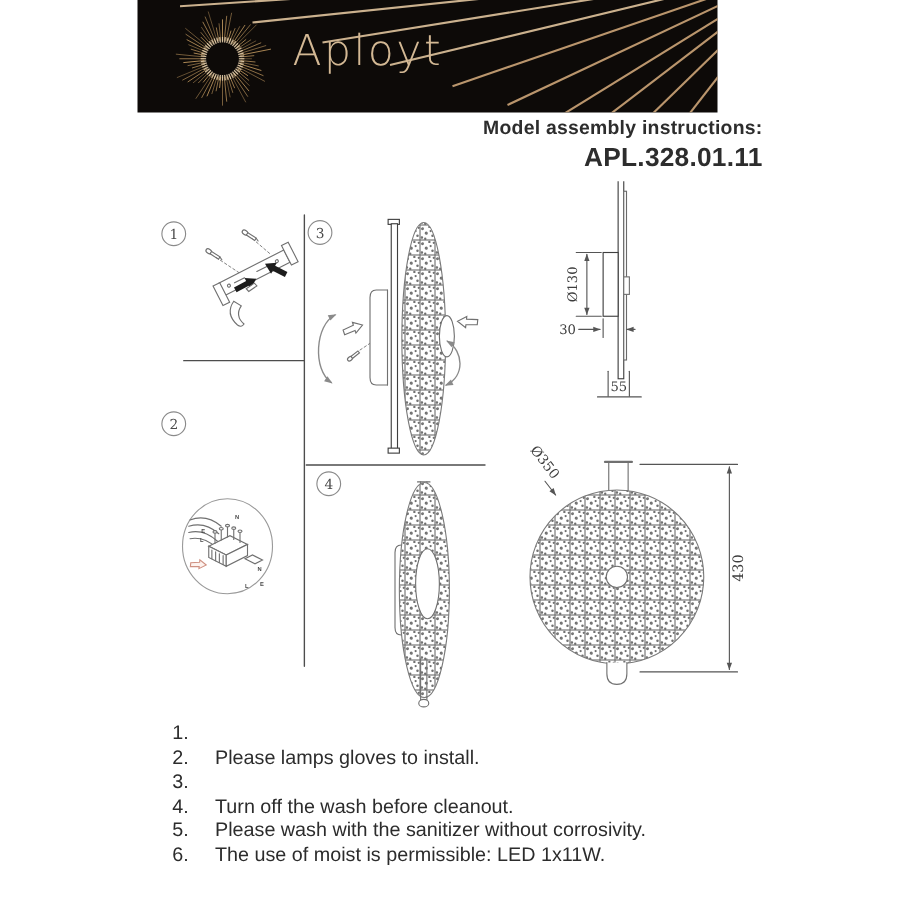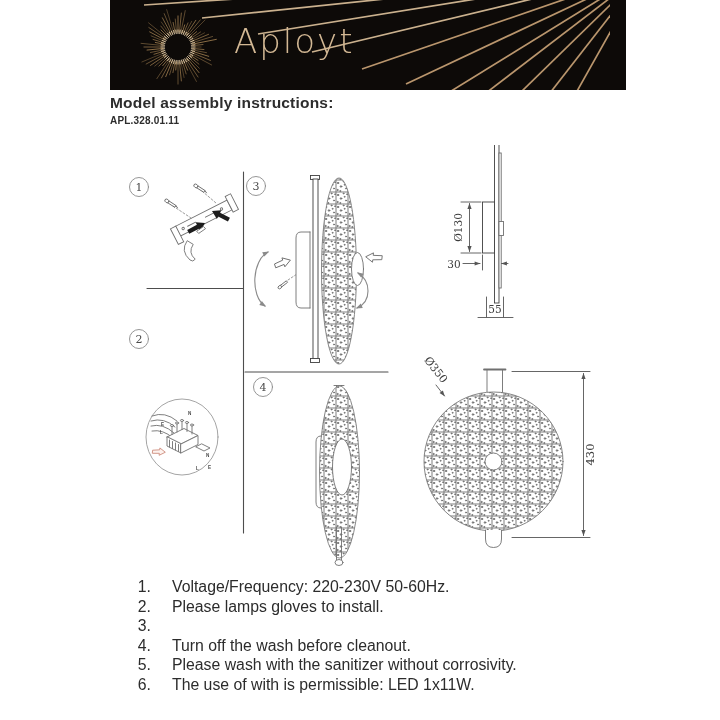--- a/index.html
+++ b/index.html
@@ -1,28 +1,28 @@
 <!DOCTYPE html>
 <html><head>
 <meta charset="utf-8">
 <style>
   html,body{margin:0;padding:0;background:#ffffff;}
   .page{position:relative;width:720px;height:720px;background:#ffffff;overflow:hidden;
         font-family:"Liberation Sans",sans-serif;}
 
   
-  .banner{position:absolute;left:110px;top:0;width:516px;height:90px;background:#0d0a08;overflow:hidden;}
+  .banner{position:absolute;left:110px;top:0;width:464px;height:90px;background:#0d0a08;overflow:hidden;}
   .banner svg{position:absolute;left:0;top:0;}
   .brand-text{position:absolute;left:124px;top:24px;font-family:"DejaVu Sans",sans-serif;
               font-weight:300;font-size:34px;letter-spacing:2px;color:#d3b894;line-height:1;}
 
   
-  .title-block{position:absolute;left:110px;top:94px;width:500px;text-align:left;color:#2d2d2d;}
+  .title-block{position:absolute;left:110px;top:94px;width:500px;text-align:right;color:#2d2d2d;}
   .title-line1{font-size:15.5px;font-weight:600;letter-spacing:.2px;}
-  .title-line2{font-size:10px;font-weight:600;margin-top:3px;letter-spacing:.2px;}
+  .title-line2{font-size:21px;font-weight:600;margin-top:3px;letter-spacing:.2px;}
 
   
   .diagram{position:absolute;left:100px;top:145px;}
 
   
   .instructions{position:absolute;left:134px;top:577px;color:#2c2c2c;}
   .instr-row{display:flex;font-size:15.8px;line-height:19.6px;font-weight:500;}
   .instr-num{width:17px;text-align:right;flex:none;}
   .instr-text{margin-left:21px;white-space:nowrap;}
 </style>
@@ -370,36 +370,35 @@
       <line x1="512" y1="371.5" x2="590" y2="371.5" stroke="#555"></line>
       <line x1="512" y1="537.5" x2="590" y2="537.5" stroke="#555"></line>
       <line x1="583.5" y1="373.5" x2="583.5" y2="535.5" stroke="#555" marker-start="url(#dimA)" marker-end="url(#dimA)"></line>
       <text transform="translate(594,454.5) rotate(-90)" text-anchor="middle" font-family="DejaVu Serif,serif" font-size="11.5" fill="#3c3c3c" stroke="none">430</text>
     </g>
   </svg>
 
   <div class="instructions">
     <div class="instr-row">
       <span class="instr-num">1.</span>
-      <span class="instr-text">Voltage/Frequency: 220-230V 50-60Hz.</span>
     </div>
     <div class="instr-row">
       <span class="instr-num">2.</span>
       <span class="instr-text">Please lamps gloves to install.</span>
     </div>
     <div class="instr-row">
       <span class="instr-num">3.</span>
     </div>
     <div class="instr-row">
       <span class="instr-num">4.</span>
       <span class="instr-text">Turn off the wash before cleanout.</span>
     </div>
     <div class="instr-row">
       <span class="instr-num">5.</span>
       <span class="instr-text">Please wash with the sanitizer without corrosivity.</span>
     </div>
     <div class="instr-row">
       <span class="instr-num">6.</span>
-      <span class="instr-text">The use of with is permissible: LED 1x11W.</span>
+      <span class="instr-text">The use of moist is permissible: LED 1x11W.</span>
     </div>
   </div>
 
 </div>
 
 </body></html>

